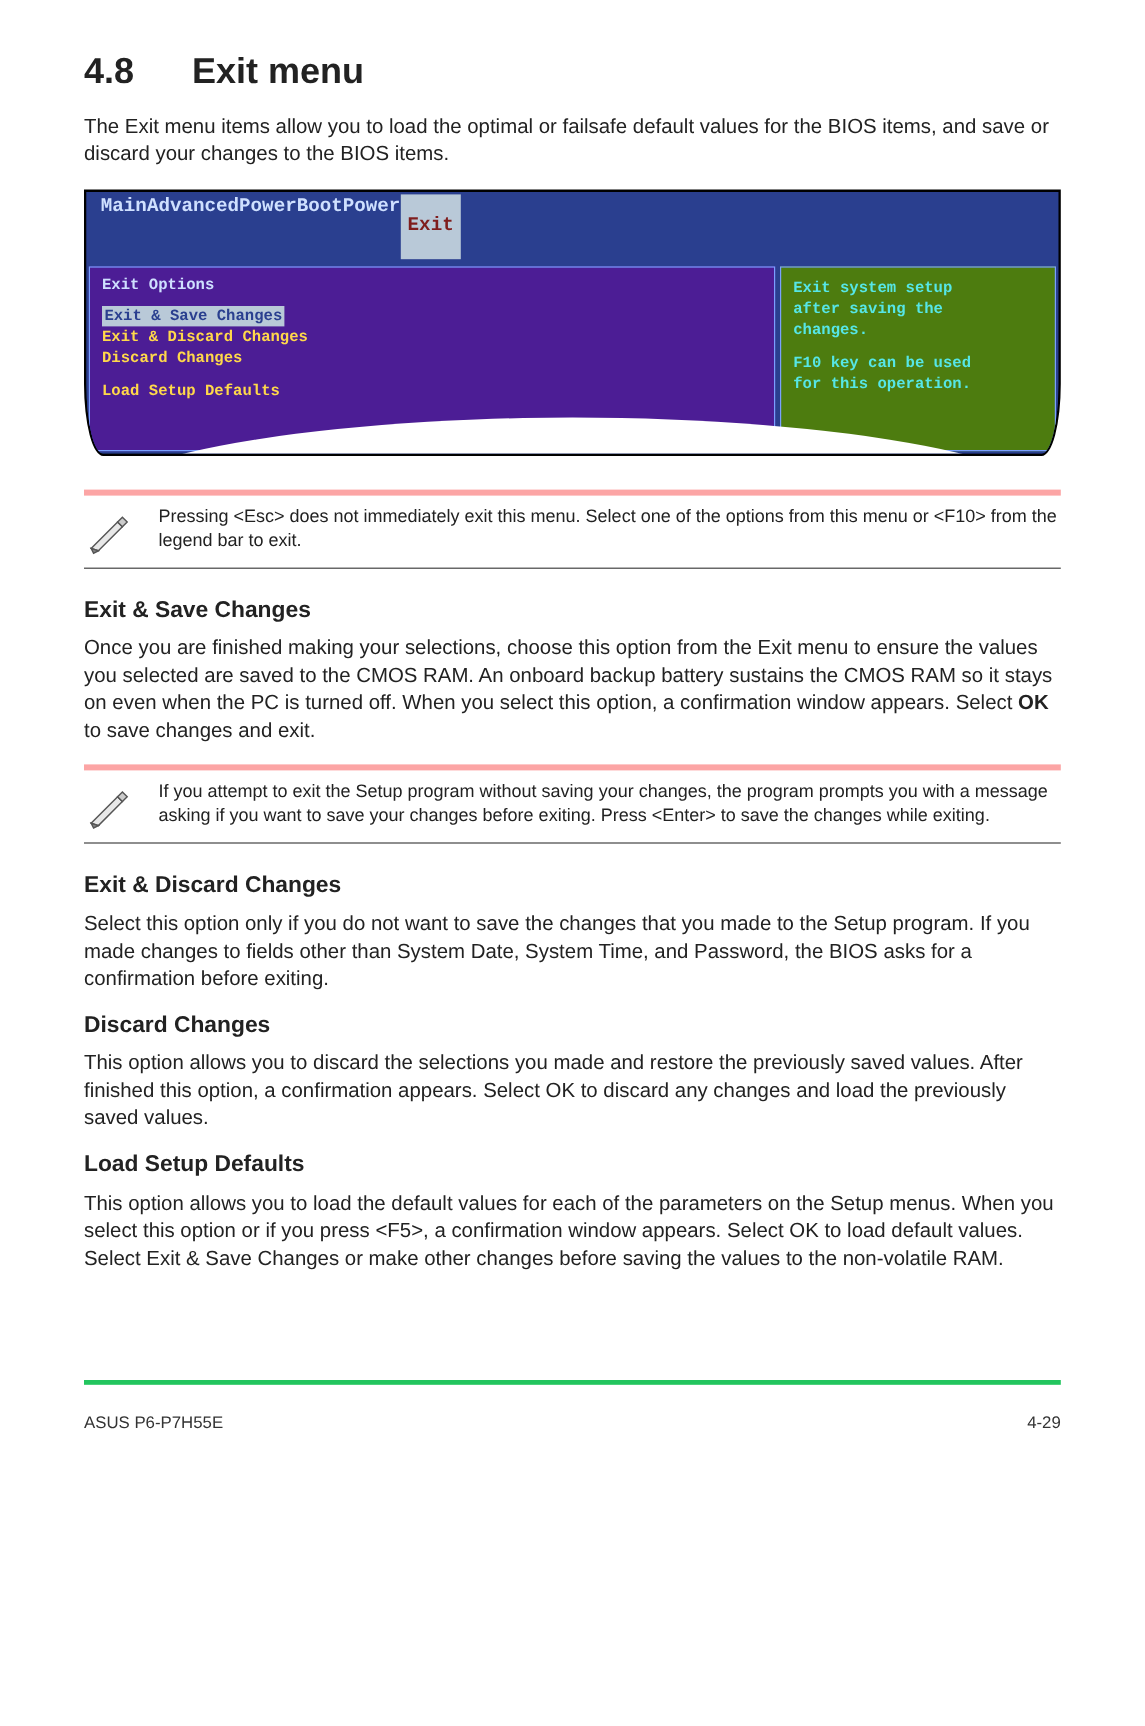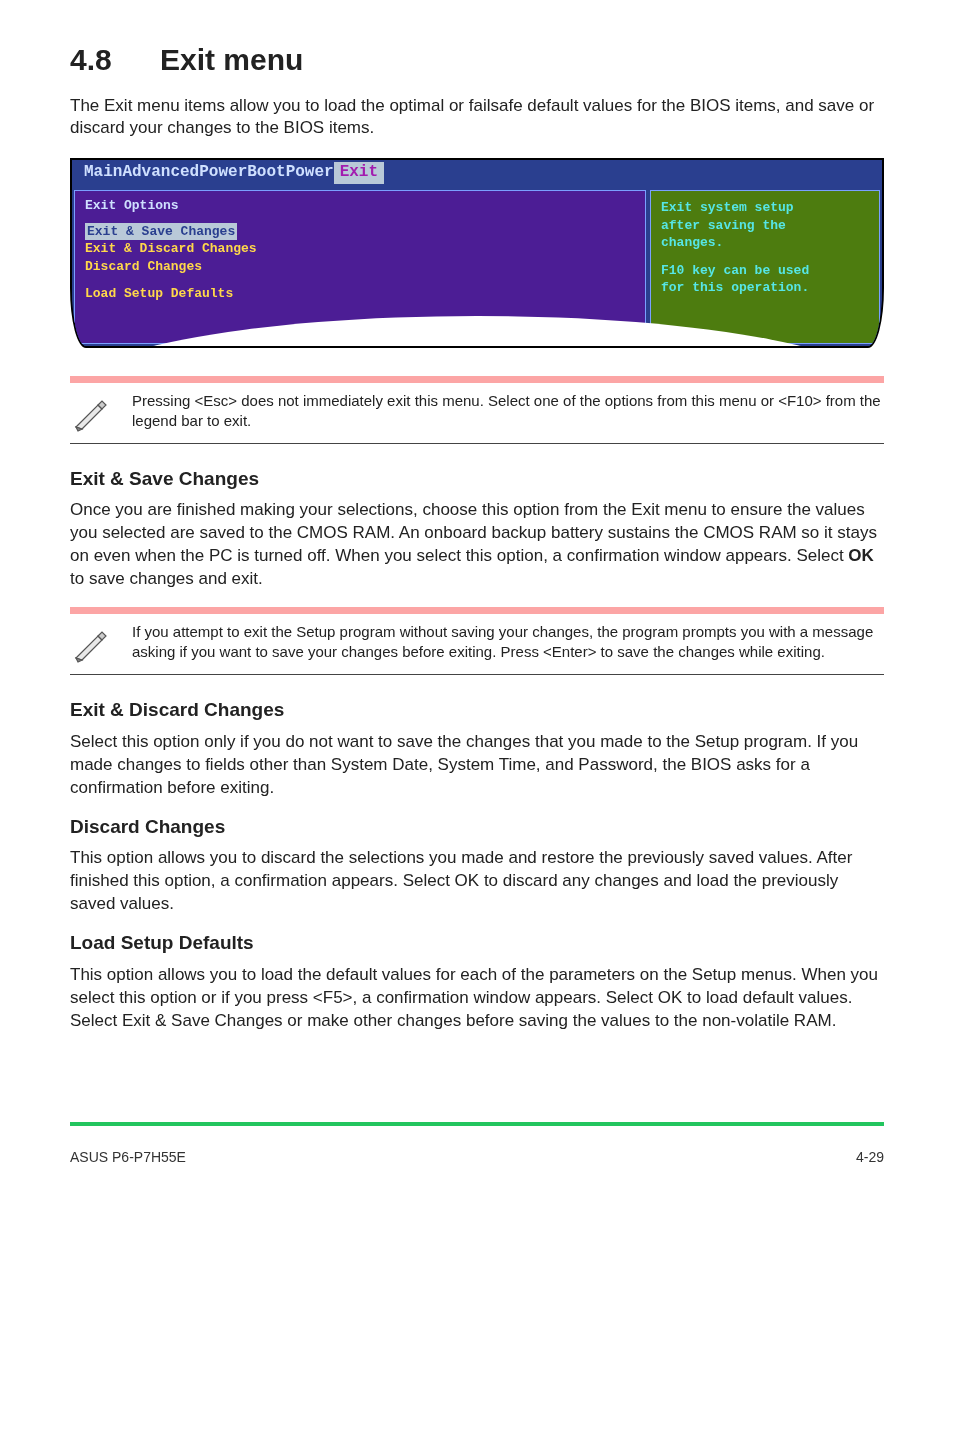--- a/index.html
+++ b/index.html
@@ -43,22 +43,22 @@
     background: #2a3f8f;
     color: #cfe0ff;
     font-family: "Courier New", monospace;
     font-weight: bold;
     font-size: 16px;
     padding: 2px 12px 4px 12px;
     display: flex;
   }
   .bios-menubar .tab-active {
     background: #b9c9d8;
-    color: #a21caf;
-    padding: 0 6px;
+    color: #7f1d1d;
+    padding: 16px 6px;
   }
   .bios-body {
     display: flex;
     background: #2a3f8f;
   }
   .bios-left {
     flex: 1;
     border: 1px solid #7aa0ff;
     margin: 2px;
     padding: 6px 10px 40px 10px;
@@ -96,21 +96,21 @@
     background: #fff;
     border-radius: 50% 50% 0 0 / 100% 100% 0 0;
     pointer-events: none;
   }
 
   
   .note {
     display: flex;
     align-items: flex-start;
     gap: 22px;
-    border-top: 7px solid #fca5a5;
+    border-top: 5px solid #fca5a5;
     border-bottom: 1px solid #444;
     padding: 8px 0 10px 0;
     margin: 16px 0 22px 0;
     font-size: 15px;
     line-height: 1.35;
   }
   .note svg { flex-shrink: 0; margin-top: 2px; }
 
   h2.section {
     font-size: 19px;

